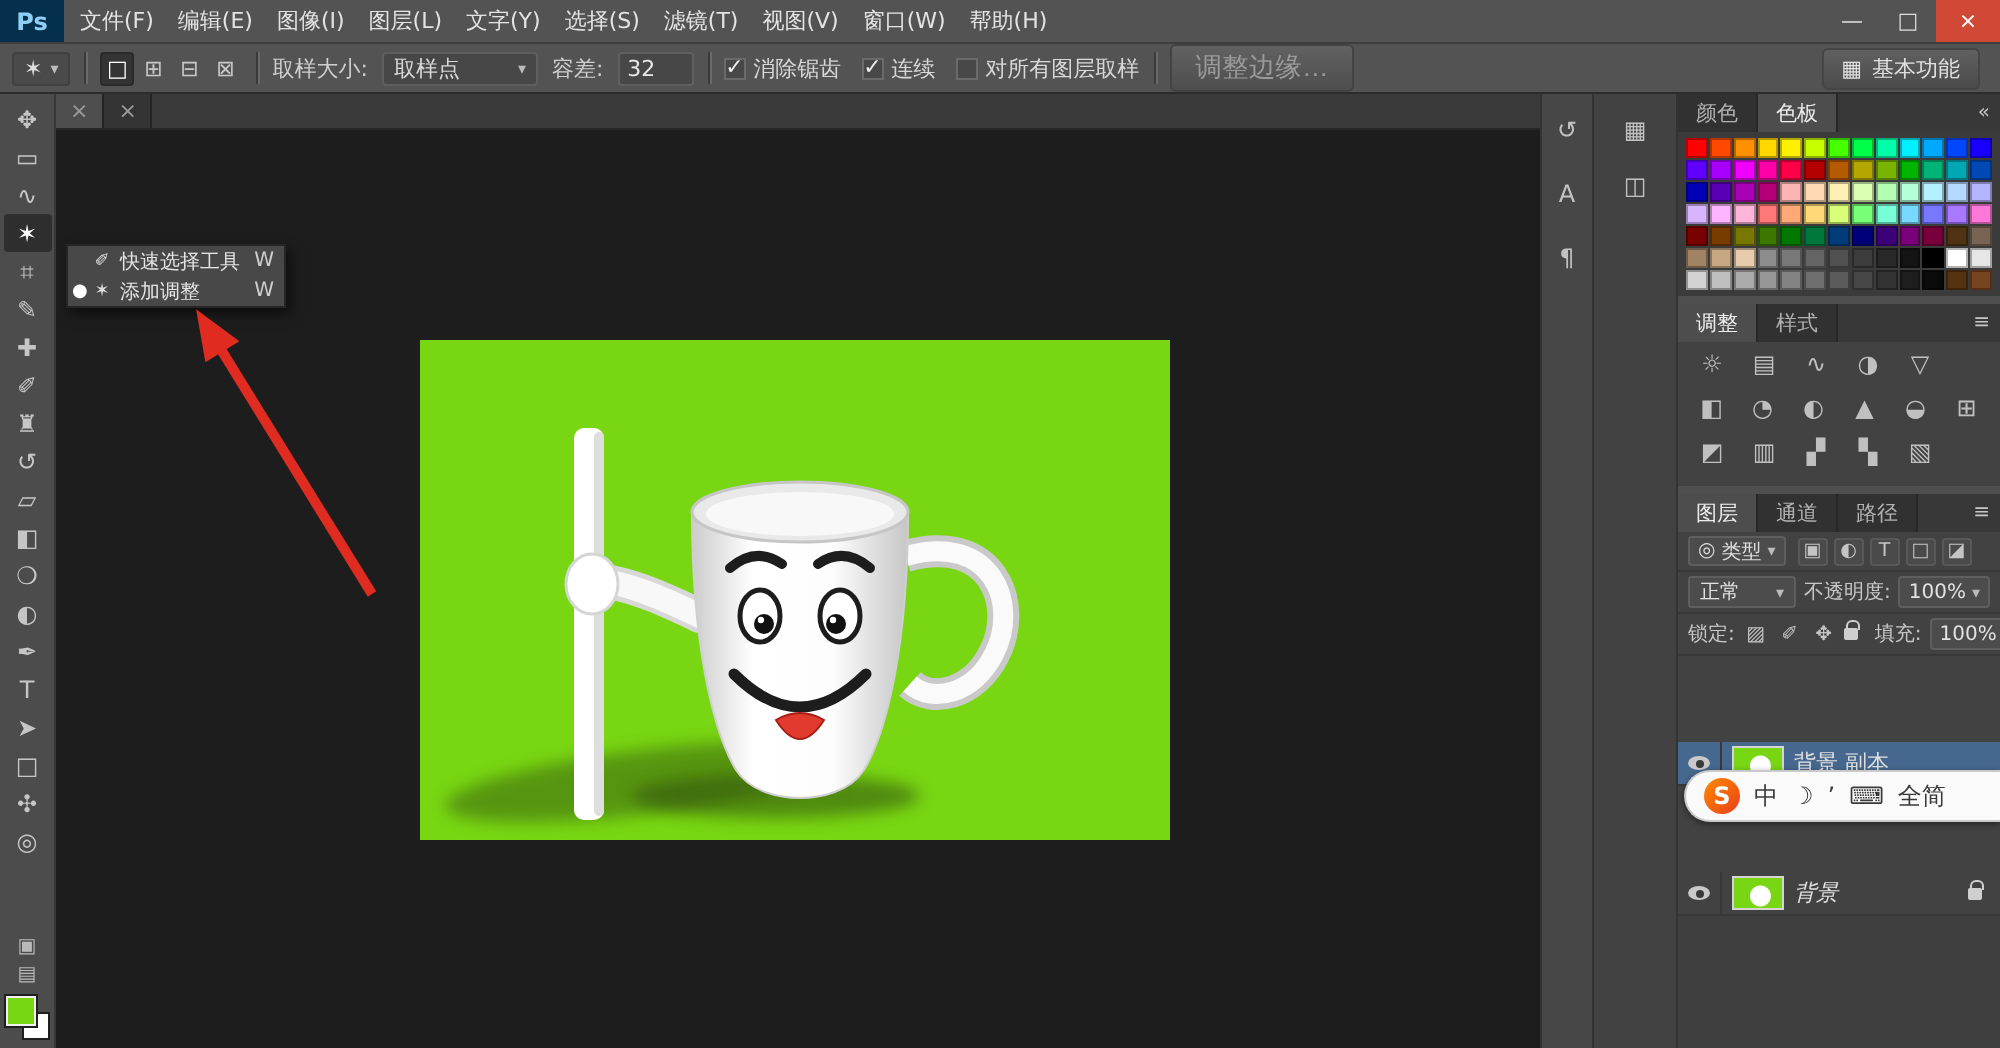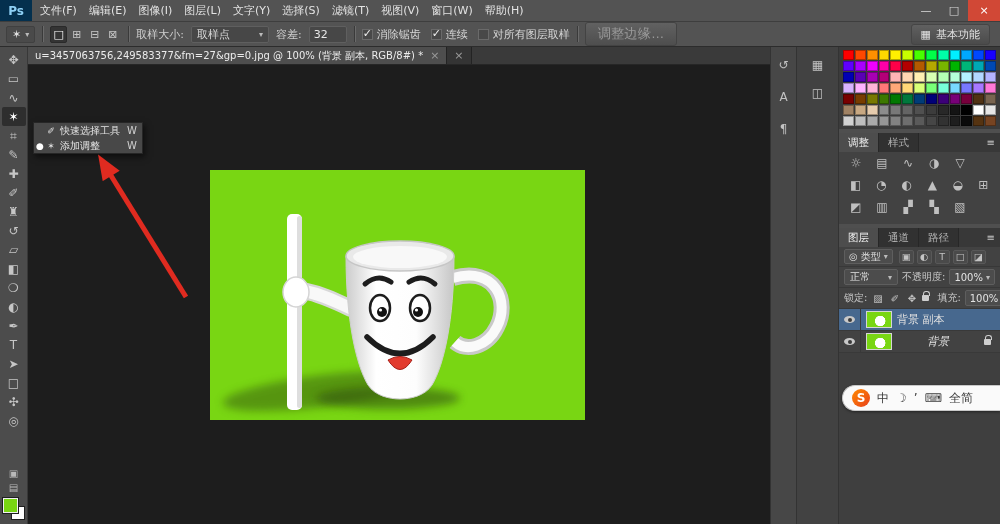--- a/index.html
+++ b/index.html
@@ -95,28 +95,28 @@
   .lr { display:flex; align-items:center; gap:4px; padding:2px 5px; border-bottom:1px solid #383838; }
   .kind-dd { display:flex; align-items:center; gap:3px; background:#4c4c4c; border:1px solid #5e5e5e; border-radius:2px; padding:0 4px; height:15px; font-size:10px; color:#ddd; }
   .kind-icons { display:flex; gap:3px; margin-left:2px; }
   .kicon { width:15px; height:14px; display:flex; align-items:center; justify-content:center; font-size:9.5px; color:#c4c4c4; background:#4a4a4a; border:1px solid #585858; border-radius:2px; }
   .blend-dd { width:86px; height:16px; display:flex; align-items:center; justify-content:space-between; background:#4c4c4c; border:1px solid #5e5e5e; border-radius:2px; padding:0 5px; font-size:10px; color:#e2e2e2; }
   .small-label { font-size:10px; color:#c8c8c8; white-space:nowrap; }
   .val-box { display:flex; align-items:center; gap:3px; background:#4c4c4c; border:1px solid #5e5e5e; border-radius:2px; padding:0 4px; height:16px; font-size:10px; color:#e2e2e2; }
   .lock-icons { display:flex; gap:4px; align-items:center; }
   .lock-glyph { width:13px; height:13px; display:flex; align-items:center; justify-content:center; font-size:10px; color:#c4c4c4; }
 
-  .layer-row { display:flex; align-items:center; gap:5px; height:22px; padding:0 5px; border-bottom:1px solid #393939; font-size:11px; color:#e0e0e0; }
+  .layer-row { display:flex; align-items:center; gap:5px; height:22px; padding:0 5px; border-bottom:1px solid #393939; font-size:11px; color:#e0e0e0;margin-top:43px; }
   .layer-row.selected { background:var(--layer-selected,#47688e); }
   .eye { width:11px; height:7px; background:#c9c9c9; border-radius:50%; position:relative; flex:none; }
   .eye::after { content:""; position:absolute; left:3.5px; top:1.5px; width:4px; height:4px; background:#3a3a3a; border-radius:50%; }
   .vline { width:1px; align-self:stretch; background:#393939; }
   .thumb { width:26px; height:17px; flex:none; border:1px solid #d5d5d5; background:radial-gradient(circle at 55% 60%, #ffffff 0 5px, var(--canvas-green,#79d613) 5.5px); }
   .lname { flex:1; white-space:nowrap; overflow:hidden; }
-  .lname.italic { font-style:italic;text-align:center; }
+  .lname.italic { font-style:italic; }
   .padlock { width:7px; height:6px; background:#cfcfcf; border-radius:1px; position:relative; margin-right:4px; visibility:hidden; flex:none; }
   .padlock::before { content:""; position:absolute; left:0.5px; top:-4px; width:5px; height:4px; border:1.5px solid #cfcfcf; border-bottom:none; border-radius:3px 3px 0 0; }
   .padlock.show { visibility:visible; }
   .layers-rest { flex:1; background:#3f3f3f; }
 
   
   #ime-bar { position:absolute; right:0; top:385px; width:158px; height:26px; background:#fafafa; border:1px solid #c9c9c9; border-right:none; border-radius:13px 0 0 13px; display:flex; align-items:center; gap:7px; padding:0 9px; box-shadow:0 1px 3px rgba(0,0,0,.45); z-index:12; }
   .ime-logo { width:18px; height:18px; border-radius:50%; background:linear-gradient(135deg,#ff8a00,var(--sogou-red,#e8401c)); color:#fff; font-weight:bold; display:flex; align-items:center; justify-content:center; font-size:12px; flex:none; }
   .ime-items { display:flex; align-items:center; gap:7px; }
   .ime-item { color:#3a3a3a; font-size:12px; white-space:nowrap; }
@@ -257,21 +257,20 @@
   <span class="tb-mini">▤</span>
   <div class="color-chips">
     <span class="bg-chip"></span>
     <span class="fg-chip"></span>
   </div>
 </div>
 
 <div id="tabbar">
 
     <div class="doc-tab active">
-      <span>u=3457063756,249583377&amp;fm=27&amp;gp=0.jpg @ 100% (背景 副本, RGB/8#) *</span>
       <span class="tab-close">×</span>
     </div>
 
     <div class="doc-tab">
       <span class="tab-close">×</span>
     </div>
   </div>
 
 <div id="canvas">
 
@@ -361,20 +360,29 @@
 <div id="strip2" class="dock-strip">
 
     <span class="strip-icon">▦</span>
 
     <span class="strip-icon">◫</span>
   </div>
 
 <div id="rightdock">
 
   <section class="panel-group">
+    <div class="pg-header">
+      <div class="pg-tabs">
+
+          <span class="pg-tab">颜色</span>
+
+          <span class="pg-tab active">色板</span>
+        </div>
+      <span class="pg-right">«</span>
+    </div>
     <div class="swatch-grid">
 
         <span class="swatch" style="background: rgb(255, 0, 0);"></span>
 
         <span class="swatch" style="background: rgb(255, 72, 0);"></span>
 
         <span class="swatch" style="background: rgb(255, 144, 0);"></span>
 
         <span class="swatch" style="background: rgb(255, 216, 0);"></span>
 

